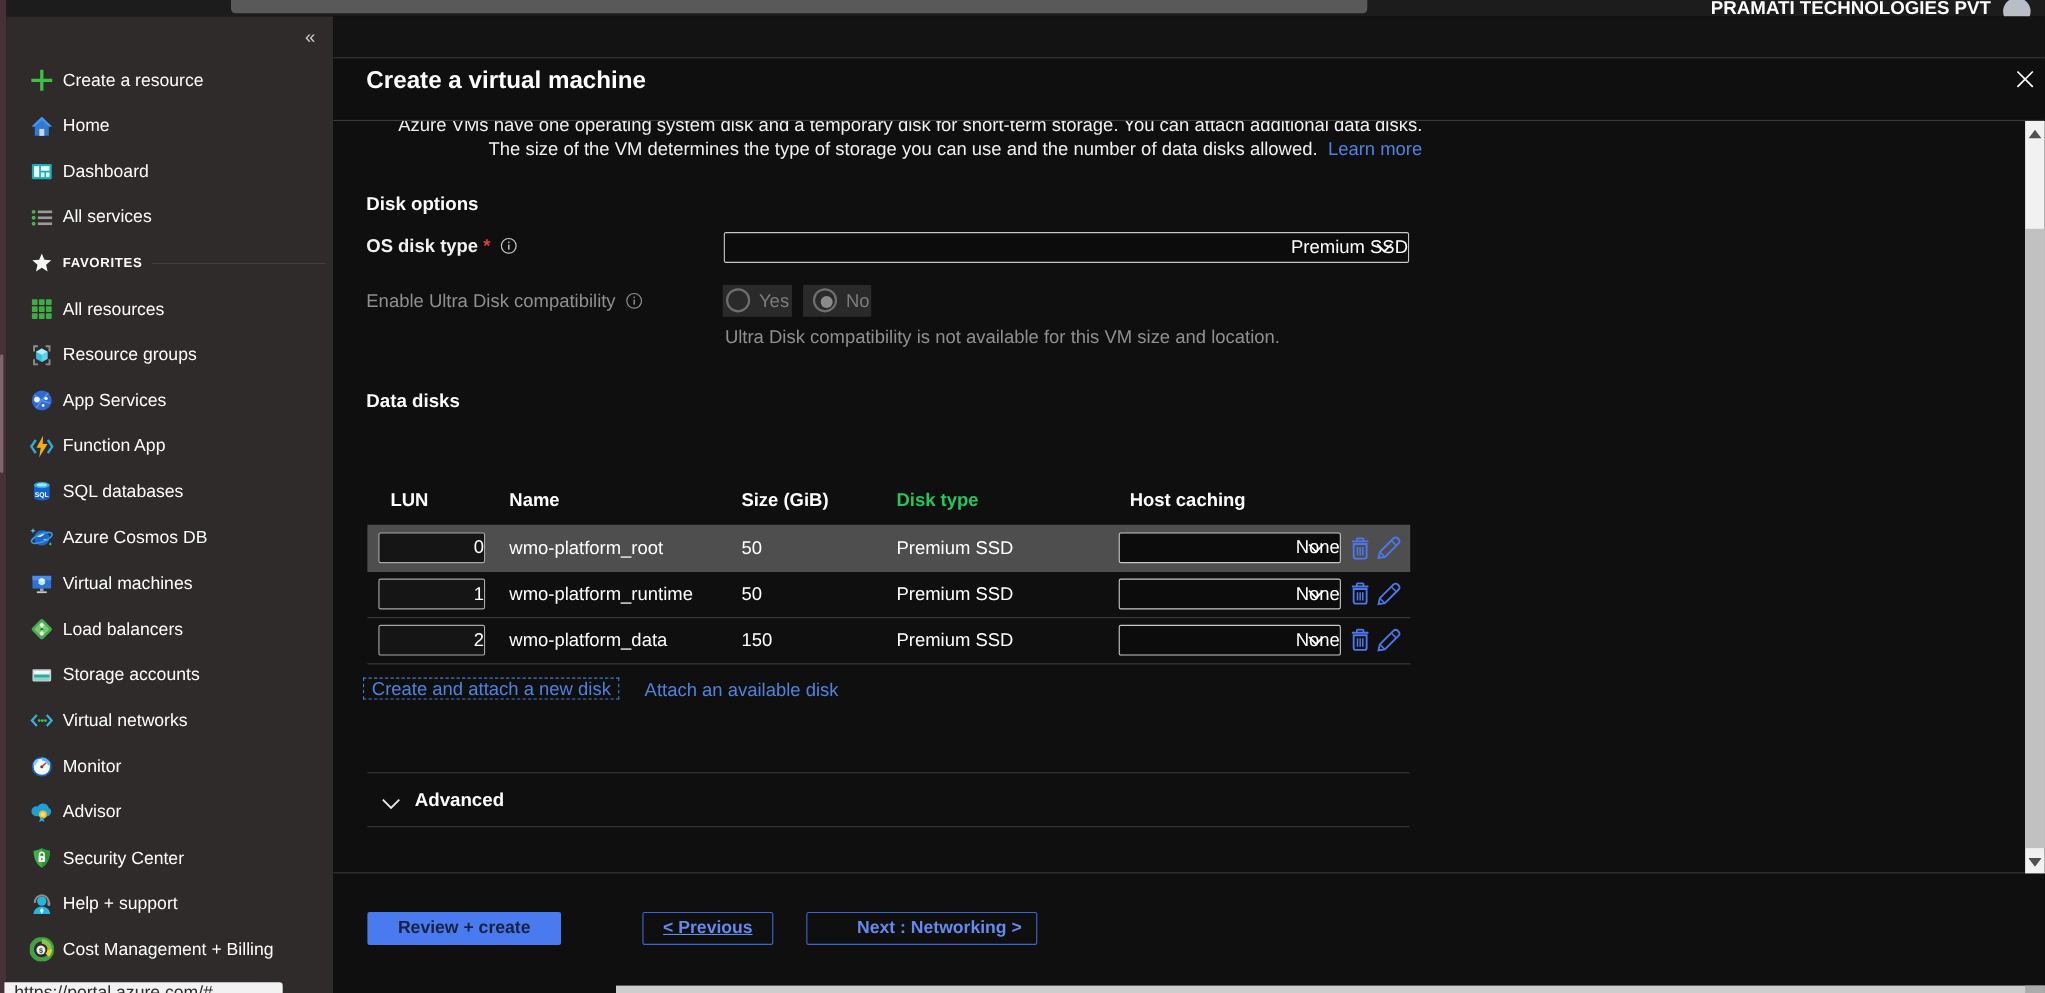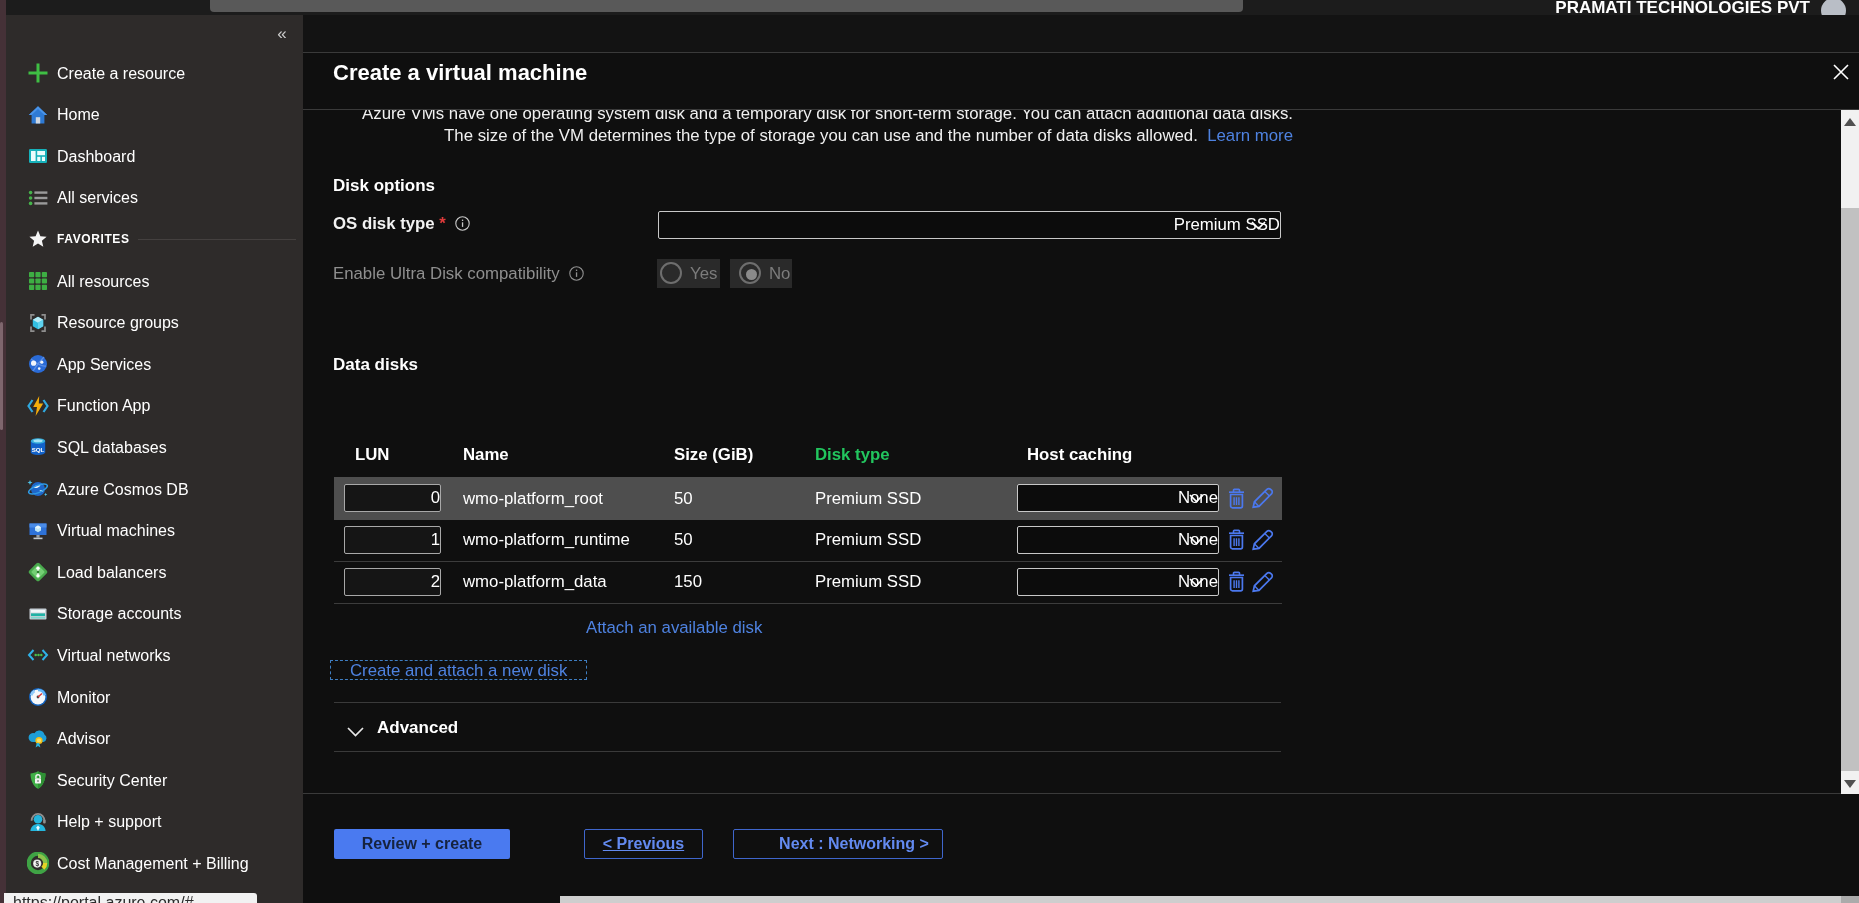--- a/index.html
+++ b/index.html
@@ -212,20 +212,21 @@
           <rect x="6.9" y="6.3" width="1.3" height="4.6" fill="#8f8f8f"></rect>
           <rect x="6.9" y="3.6" width="1.3" height="1.4" fill="#8f8f8f"></rect>
         </svg></div>
   <div class="abs" style="left:354px;top:149px;width:63px;height:29px;background:#2a2a2a;"></div>
   <div class="abs" style="left:427px;top:149px;width:62px;height:29px;background:#2a2a2a;"></div>
   <div class="abs" style="left:357px;top:152px;width:22px;height:22px;border:2px solid #6e6e6e;border-radius:50%;"></div>
   <div class="abs" style="left:387px;top:154px;font-size:16.8px;color:#7c7c7c;">Yes</div>
   <div class="abs" style="left:436px;top:152px;width:22px;height:22px;border:2px solid #6e6e6e;border-radius:50%;"></div>
   <div class="abs" style="left:442.5px;top:158.5px;width:11px;height:11px;background:#8a8a8a;border-radius:50%;"></div>
   <div class="abs" style="left:466px;top:154px;font-size:16.8px;color:#7c7c7c;">No</div>
+  <div class="abs" style="left:356px;top:187px;font-size:16.8px;color:#8f8f8f;">Ultra Disk compatibility is not available for this VM size and location.</div>
   <div class="abs" style="left:30px;top:245px;font-size:17px;font-weight:bold;color:#fff;">Data disks</div>
   <div class="abs" style="left:52px;top:335px;font-size:16.8px;font-weight:bold;color:#fff;">LUN</div>
   <div class="abs" style="left:160px;top:335px;font-size:16.8px;font-weight:bold;color:#fff;">Name</div>
   <div class="abs" style="left:371px;top:335px;font-size:16.8px;font-weight:bold;color:#fff;">Size (GiB)</div>
   <div class="abs" style="left:512px;top:335px;font-size:16.8px;font-weight:bold;color:#22c55e;">Disk type</div>
   <div class="abs" style="left:724px;top:335px;font-size:16.8px;font-weight:bold;color:#fff;">Host caching</div>
   <div class="abs" style="left:31px;top:366.5px;width:948px;height:43px;background:#4e4e4e;"></div>
   <div class="abs" style="left:41px;top:374px;width:97px;height:28px;background:#151515;border:1px solid #a8a8a8;border-radius:2px;color:#fff;font-size:16.8px;line-height:26px;padding-left:12px;">0</div>
   <div class="abs" style="left:160px;top:378.5px;font-size:16.8px;color:#fff;">wmo-platform_root</div>
   <div class="abs" style="left:371px;top:378.5px;font-size:16.8px;color:#fff;">50</div>
@@ -287,21 +288,21 @@
         </svg></div>
   <div class="abs" style="left:948px;top:460.5px;"><svg width="23" height="22" viewBox="0 0 23 22">
           <g stroke="#4b78ee" fill="none" stroke-width="1.7">
             <path d="M2.2 20.2 L3.4 14.8 L15.9 2.3 a2.6 2.6 0 0 1 3.7 0 l0.9 0.9 a2.6 2.6 0 0 1 0 3.7 L8 19.4 Z"></path>
             <path d="M13.8 4.4 L18.4 9" stroke-width="1.4"></path>
             <path d="M3.4 14.8 L8 19.4" stroke-width="1.4"></path>
           </g>
         </svg></div>
   <div class="abs" style="left:31px;top:451px;width:948px;height:1px;background:#3c3c3c;"></div>
   <div class="abs" style="left:31px;top:493px;width:948px;height:1px;background:#3c3c3c;"></div>
-  <div class="abs" style="left:27px;top:506px;height:20px;border:1px dashed #3f7ec2;padding:0 19px;font-size:16.8px;line-height:20px;color:#4e82e0;margin-top:44px;">Create and attach a new disk</div>
+  <div class="abs" style="left:27px;top:506px;height:20px;border:1px dashed #3f7ec2;padding:0 7px;font-size:16.8px;line-height:20px;color:#4e82e0;">Create and attach a new disk</div>
   <div class="abs" style="left:283px;top:508px;font-size:16.8px;color:#4e82e0;">Attach an available disk</div>
   <div class="abs" style="left:31px;top:591.5px;width:947px;height:1px;background:#3a3a3a;"></div>
   <div class="abs" style="left:44px;top:613px;"><svg width="17" height="10" viewBox="0 0 17 10">
           <path d="M1 1 L8.5 8.5 L16 1" stroke="#e8e8e8" stroke-width="1.7" fill="none"></path>
         </svg></div>
   <div class="abs" style="left:74px;top:608px;font-size:17px;font-weight:bold;color:#fff;">Advanced</div>
   <div class="abs" style="left:31px;top:641px;width:947px;height:1px;background:#3a3a3a;"></div>
   </div>
 
   <div class="abs" style="left:303px;top:793px;width:1556px;height:1px;background:#3a3a3a;"></div>

